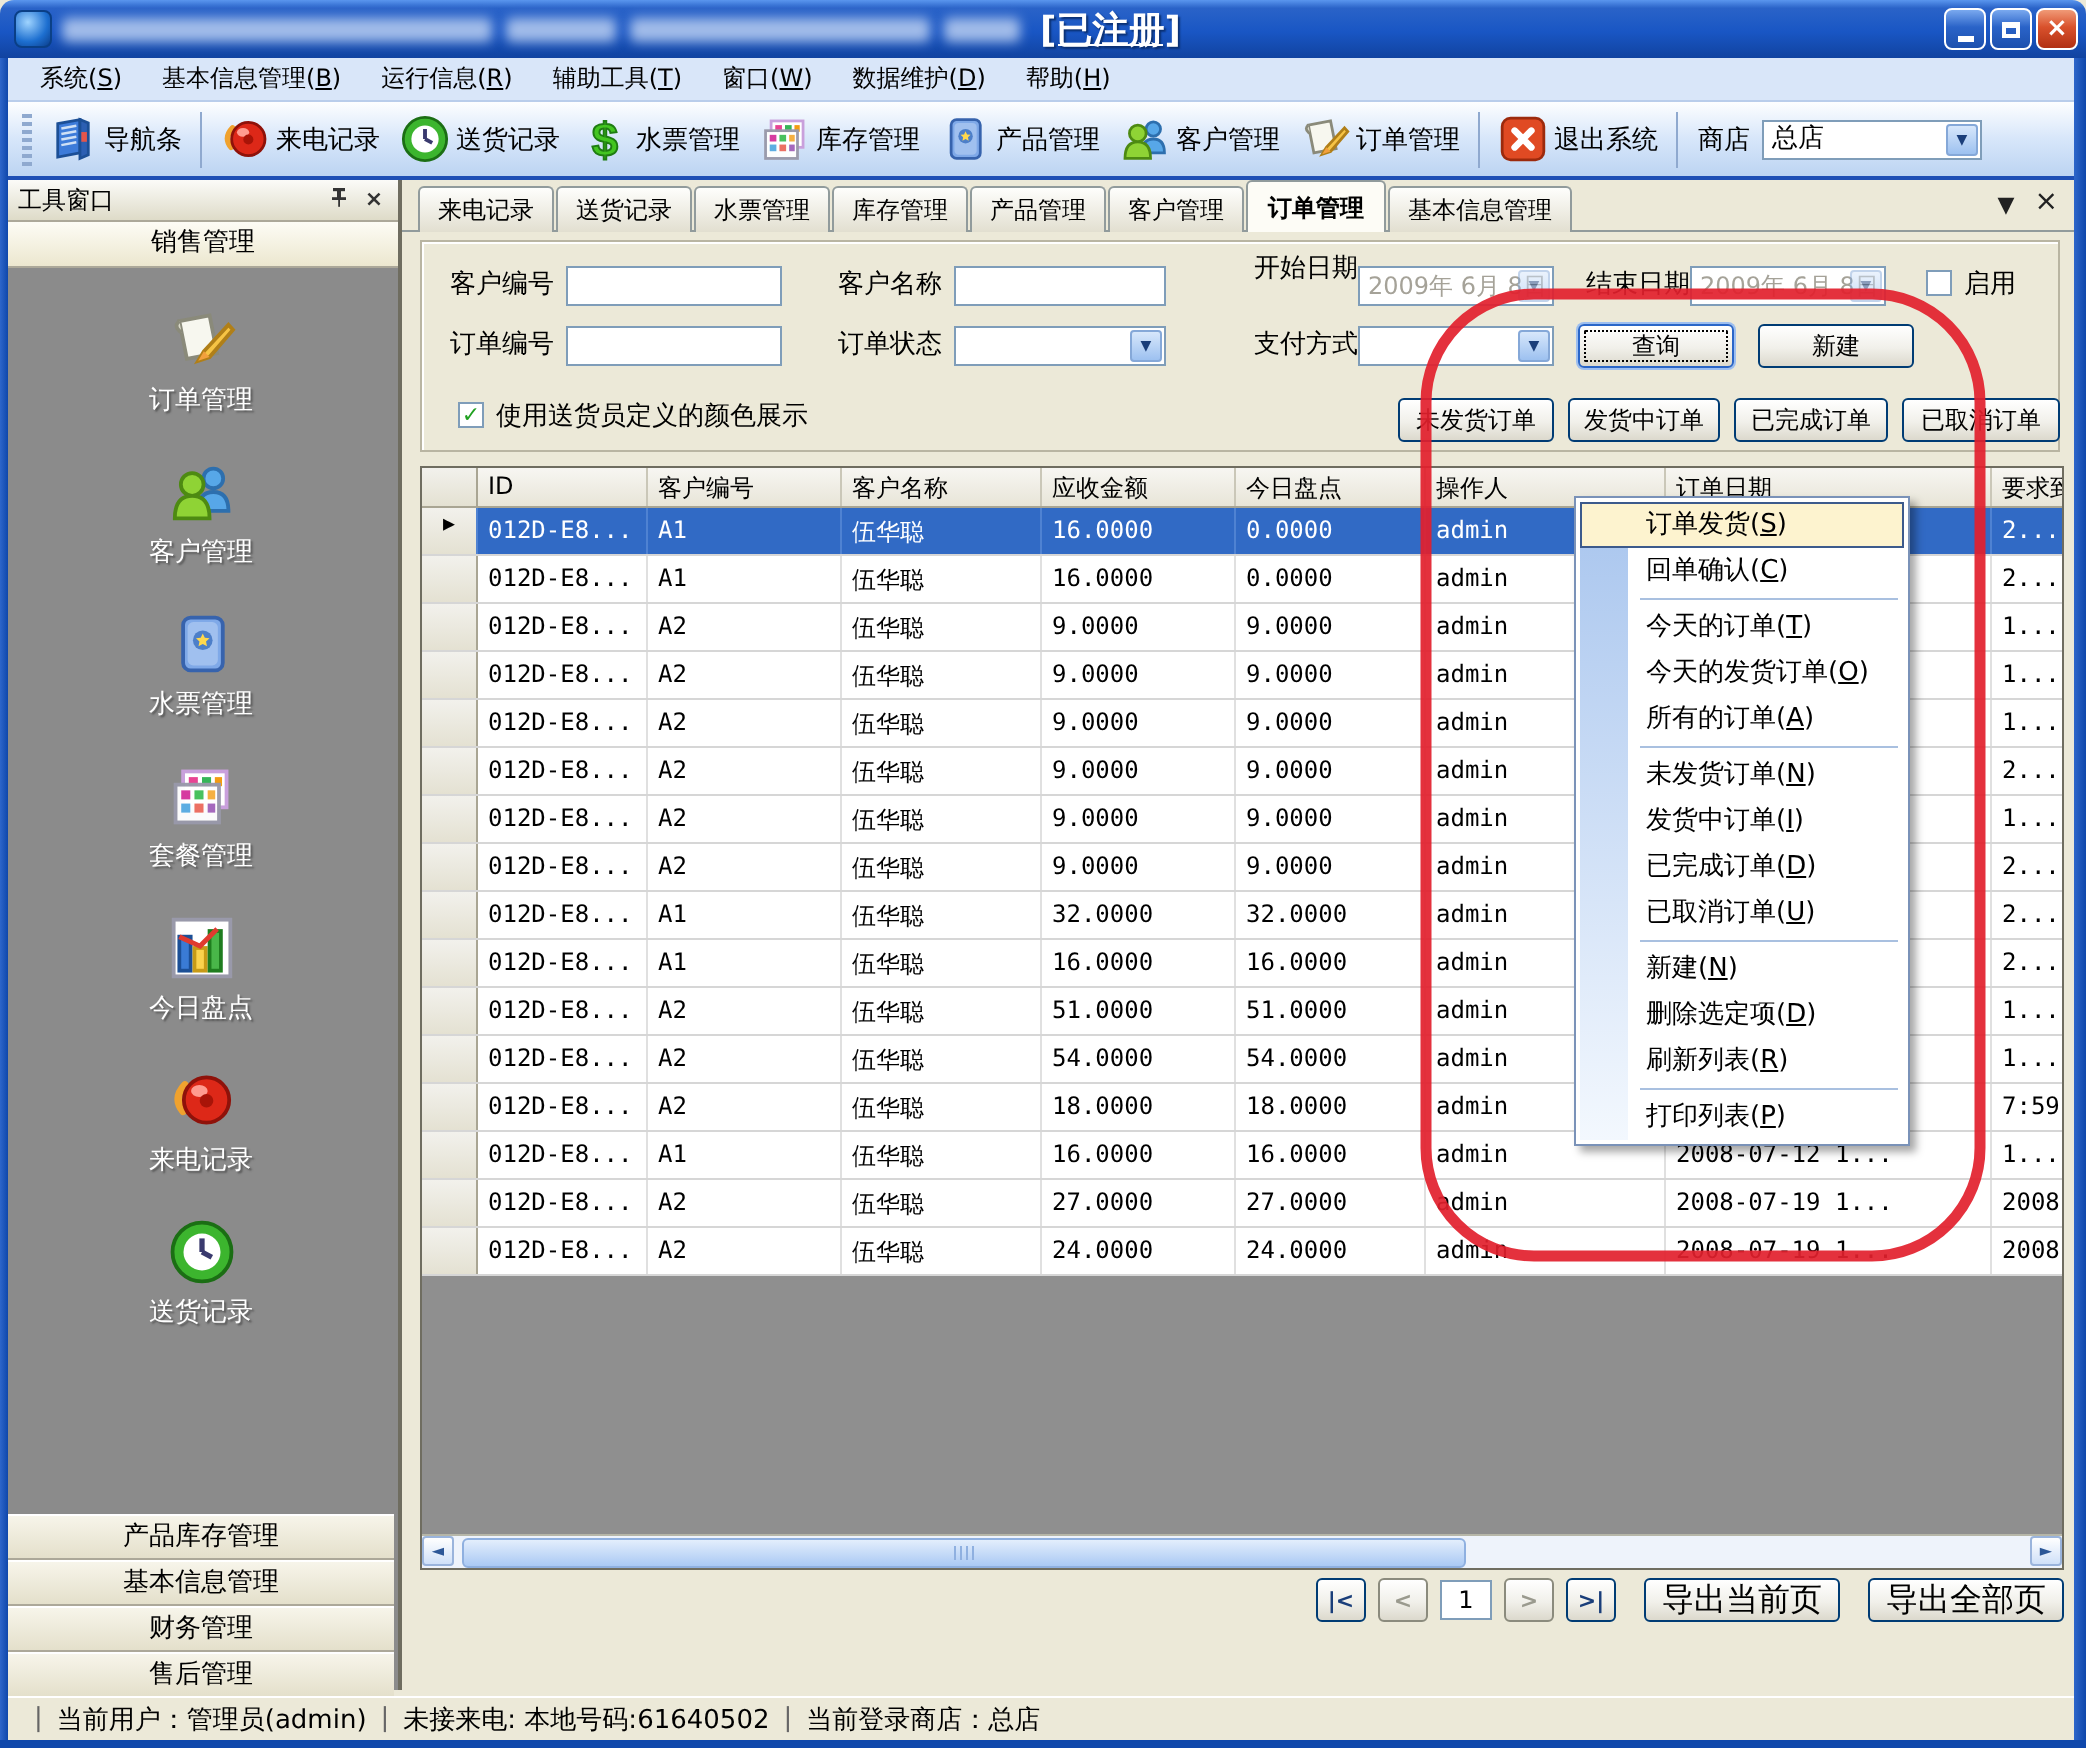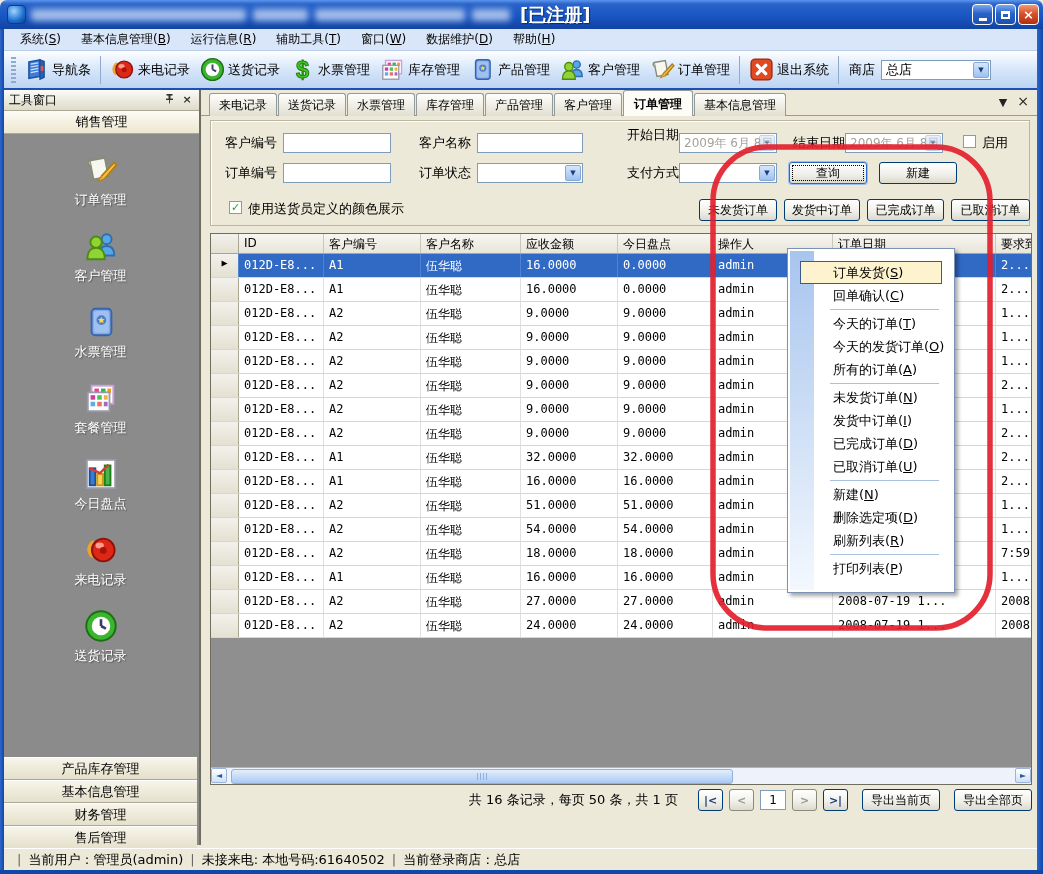--- a/index.html
+++ b/index.html
@@ -107,29 +107,29 @@
     background:linear-gradient(180deg,#e3eefc,#aac9f4);cursor:grab;}
   .hs-thumb::after{content:"";position:absolute;left:50%;top:3px;width:10px;height:7px;margin-left:-5px;
     background:repeating-linear-gradient(90deg,#8fb0e0 0 1px,transparent 1px 3px);}
   
   .pager{position:absolute;left:9px;top:698px;width:822px;height:24px;display:flex;align-items:center;justify-content:flex-end;gap:6px;}
   .pgsum{margin-right:14px;font-size:13px;}
   .pbtn{width:25px;height:22px;border:1px solid #003c74;border-radius:3px;font-size:11px;font-weight:bold;color:#1a3e7a;
     background:linear-gradient(180deg,#fff,#f1f0ea 55%,#dcd9cd);cursor:pointer;font-family:inherit;padding:0;}
   .pbtn.dim{color:#9a9a8e;border-color:#8b8b7d;}
   .pnum{width:26px;height:20px;border:1px solid #7f9db9;background:#fff;text-align:center;font-family:inherit;font-size:12px;box-sizing:border-box;}
-  .expbtn{height:22px;padding:0 8px;border:1px solid #003c74;border-radius:3px;font-size:12px;font-family:inherit;
+  .expbtn{height:22px;padding:0 8px;border:1px solid #003c74;border-radius:3px;font-size:16px;font-family:inherit;
     background:linear-gradient(180deg,#fff,#f1f0ea 55%,#dcd9cd);cursor:pointer;margin-left:8px;}
   
   .statusbar{position:absolute;left:4px;bottom:4px;width:1033px;height:22px;background:#ece9d8;border-top:1px solid #fff;
     display:flex;align-items:center;padding-left:6px;box-sizing:border-box;font-size:13px;white-space:nowrap;overflow:hidden;}
   .st-sep{color:#666;margin:0 7px;}
   
   .ctx{position:absolute;left:787px;top:248px;width:168px;background:#fff;border:1px solid #7a92b8;
-    box-shadow:3px 3px 4px rgba(0,0,0,.35);padding:12px;box-sizing:border-box;z-index:40;}
+    box-shadow:3px 3px 4px rgba(0,0,0,.35);padding:2px;box-sizing:border-box;z-index:40;}
   .ctx-strip{position:absolute;left:2px;top:2px;bottom:2px;width:24px;background:linear-gradient(180deg,#a8c5ee,#f3f8fe);}
   .ctx-item{position:relative;height:23px;line-height:23px;padding-left:33px;font-size:13px;cursor:pointer;white-space:nowrap;}
   .ctx-item.hl{background:#fdf3cf;border:1px solid #3c5a8c;line-height:21px;box-sizing:border-box;padding-left:32px;}
   .ctx-sep{position:relative;height:5px;}
   .ctx-sep i{position:absolute;left:30px;right:3px;top:2px;border-top:1px solid #a9c0e0;}
   
   .anno{position:absolute;left:0;top:0;width:1043px;height:874px;pointer-events:none;z-index:50;}
 </style>
 </head>
 <body>
@@ -609,21 +609,20 @@
           </div>
         </div>
       <div class="hs">
         <span class="hs-btn" style="left:0">◄</span>
         <span class="hs-thumb"></span>
         <span class="hs-btn" style="right:0">►</span>
       </div>
     </div>
 
     <div class="pager">
-      <span class="pgsum">共 16 条记录，每页 50 条，共 1 页</span>
       <button class="pbtn">|&lt;</button>
       <button class="pbtn dim">&lt;</button>
       <input class="pnum" value="1" style="">
       <button class="pbtn dim">&gt;</button>
       <button class="pbtn">&gt;|</button>
       <button class="expbtn">导出当前页</button>
       <button class="expbtn">导出全部页</button>
     </div>
   </div>
 

